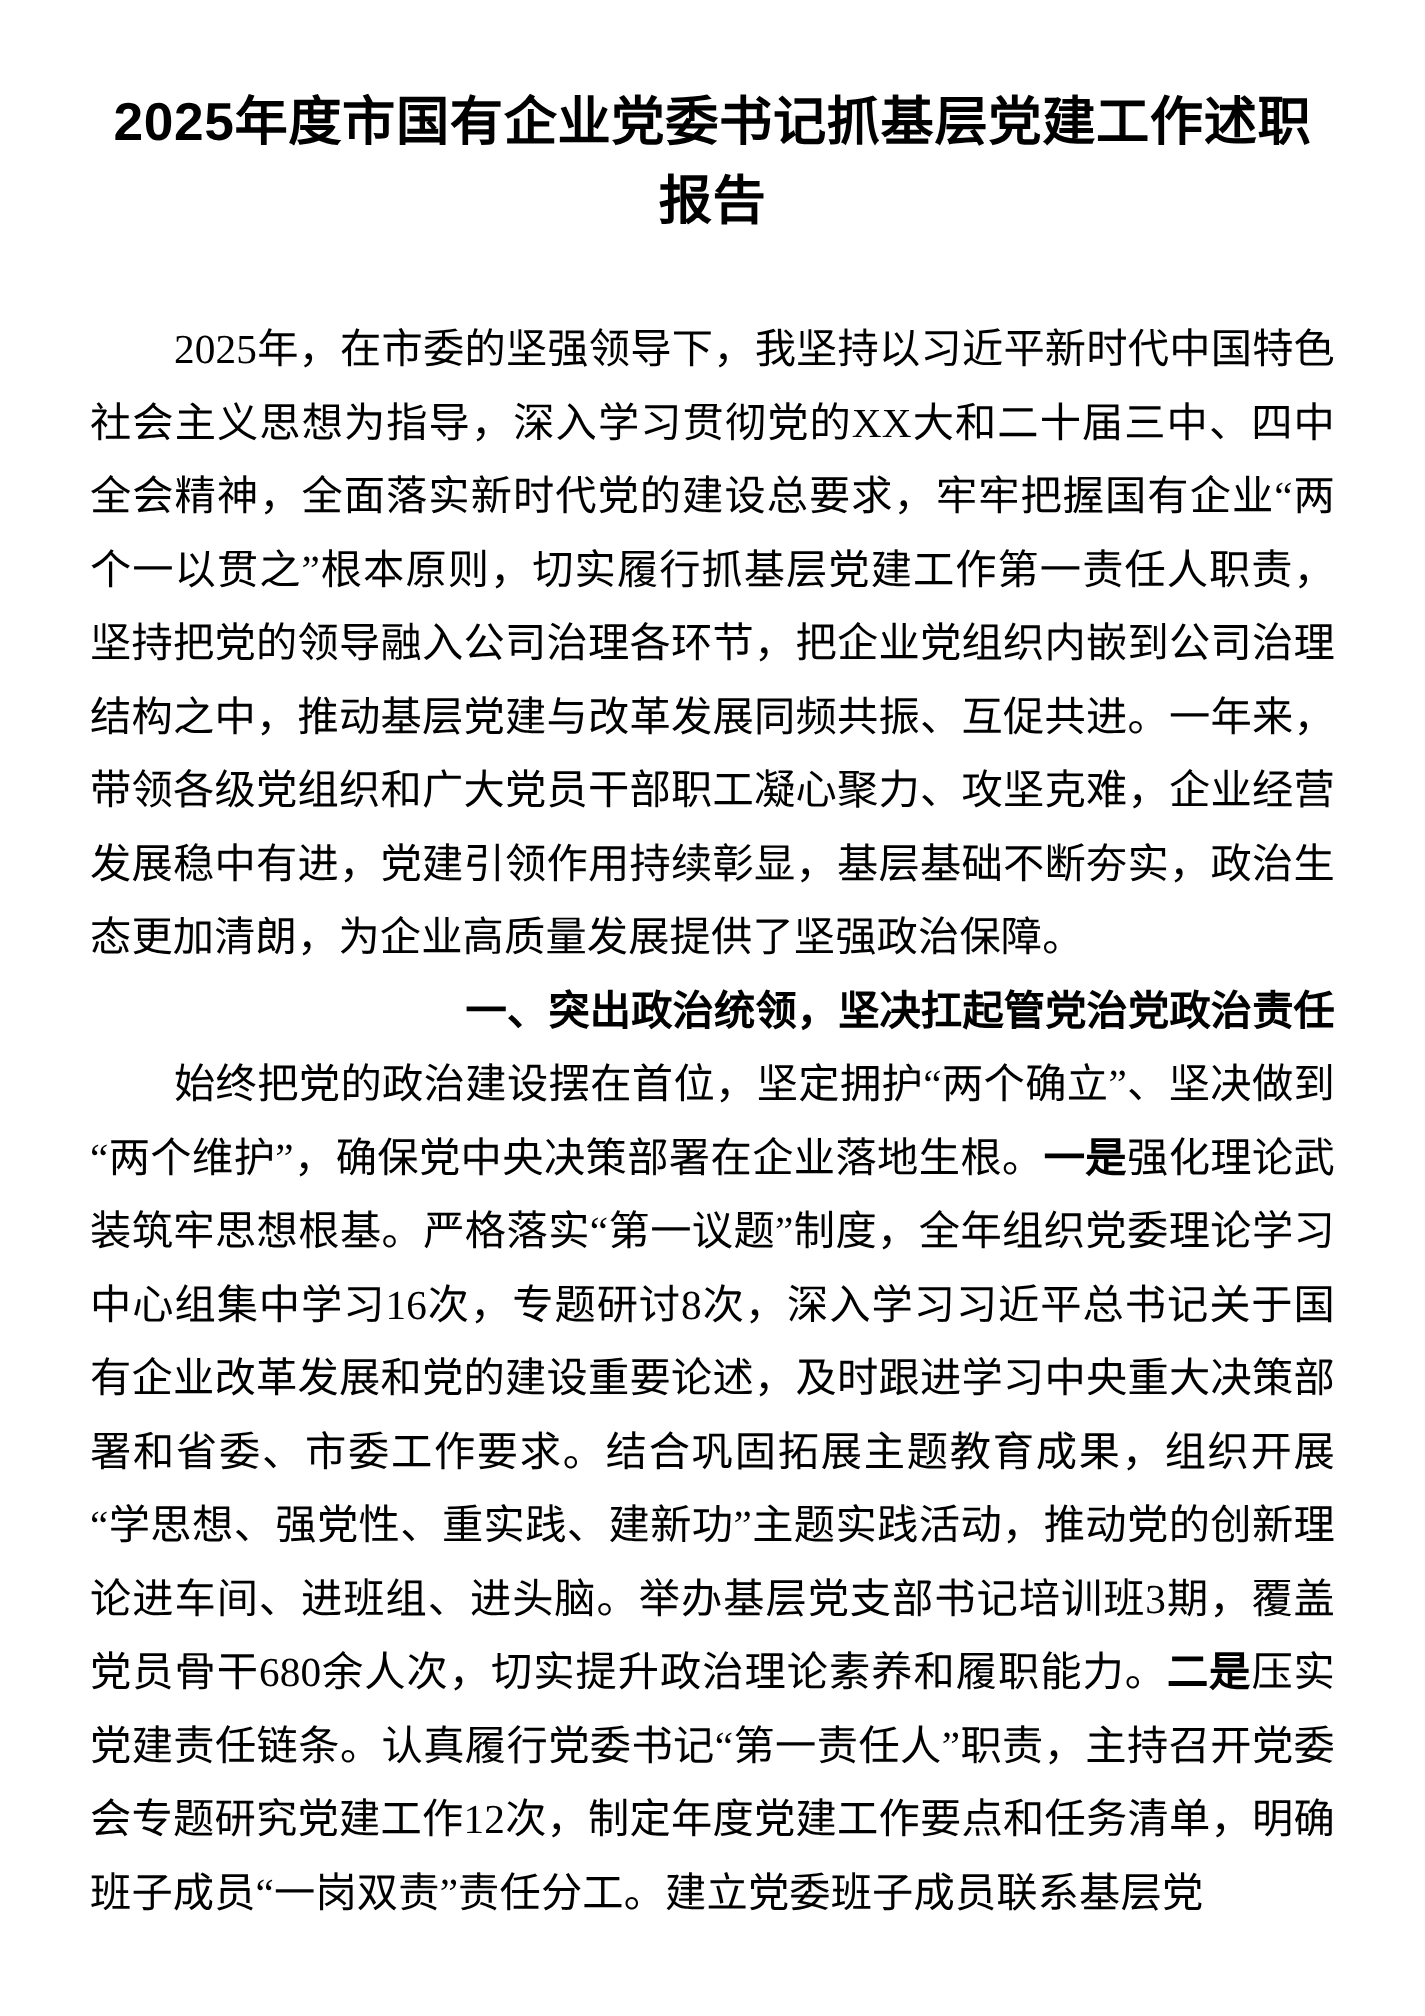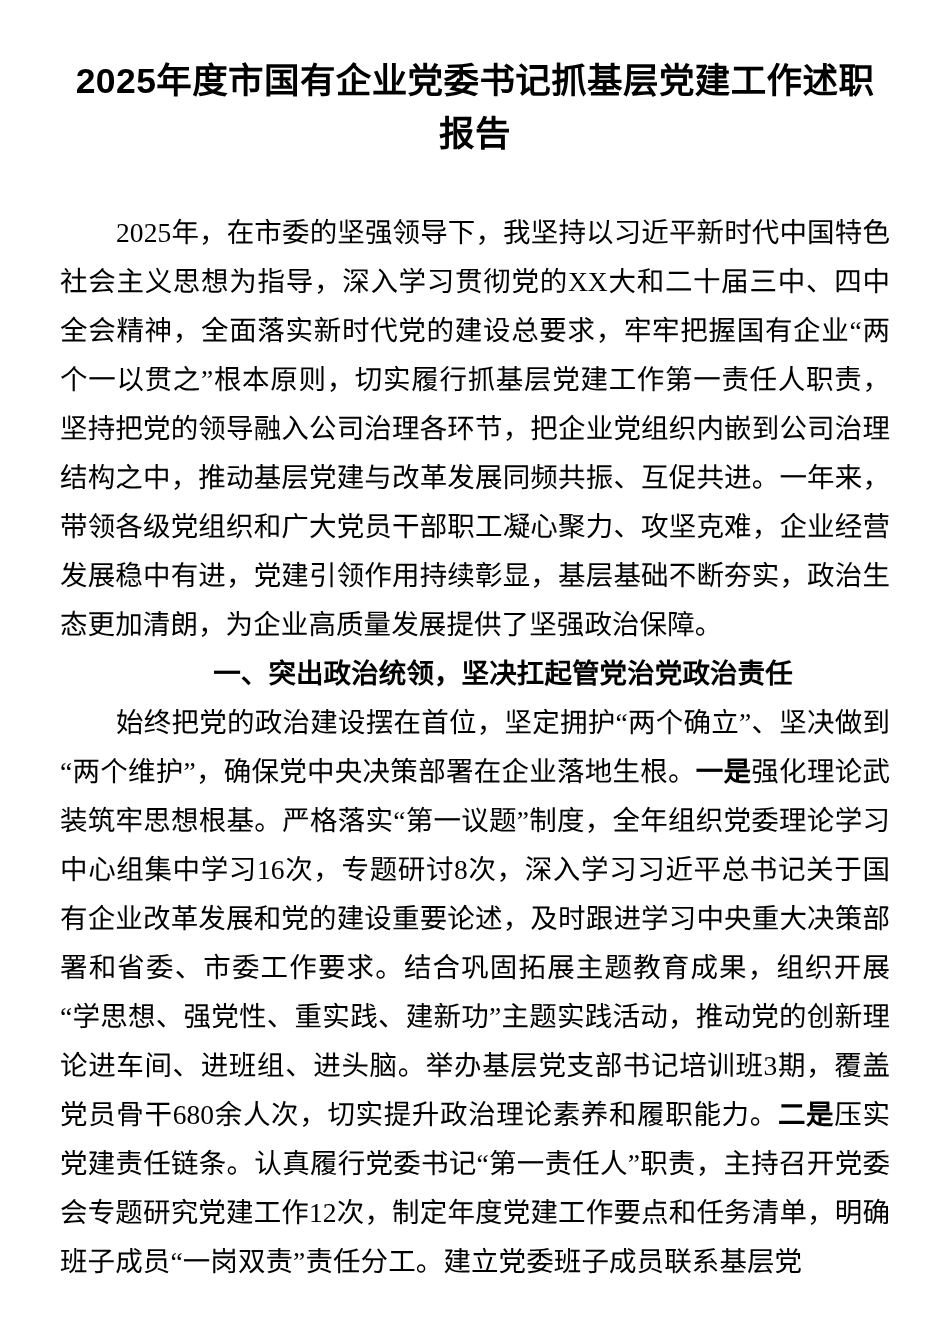--- a/index.html
+++ b/index.html
@@ -56,21 +56,21 @@
     text-align: justify;
     text-justify: inter-character;
     text-indent: 56px;
     word-break: break-all;
     letter-spacing: 0.1px;
     font-family: Liberation Serif, serif;
   }
 
   p.para.heading {
     font-weight: bold;
-    text-align: center;
+    text-align: right;
   }
 
   .b {
     font-weight: bold;
   }
 </style>
 </head>
 <body>
 
 <div id="page">

